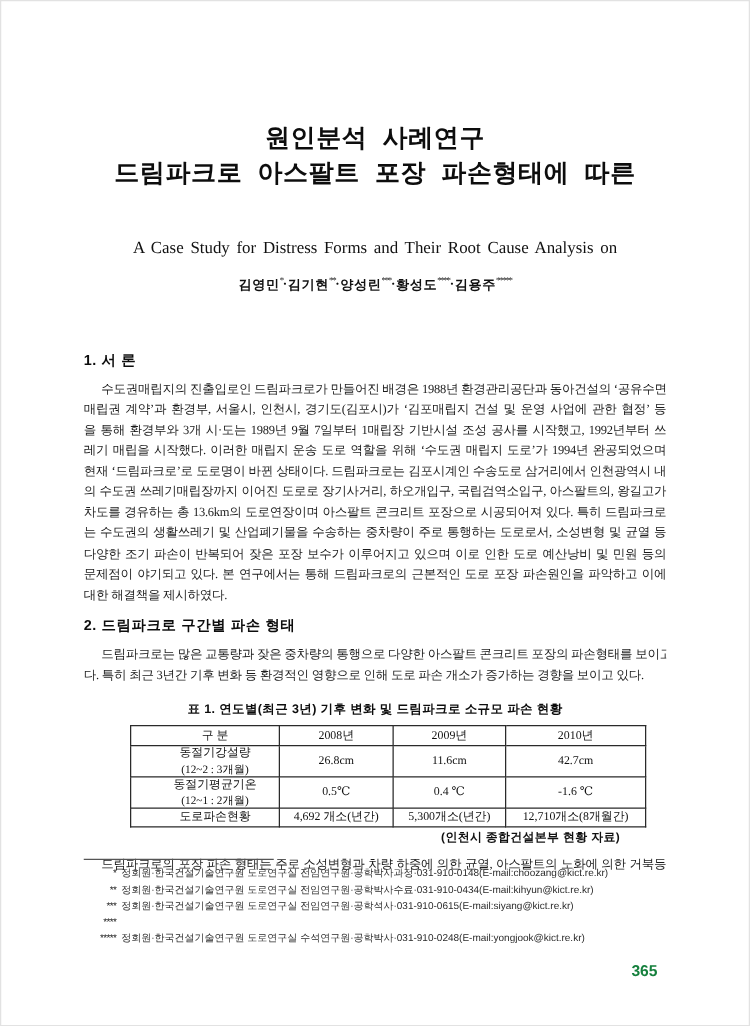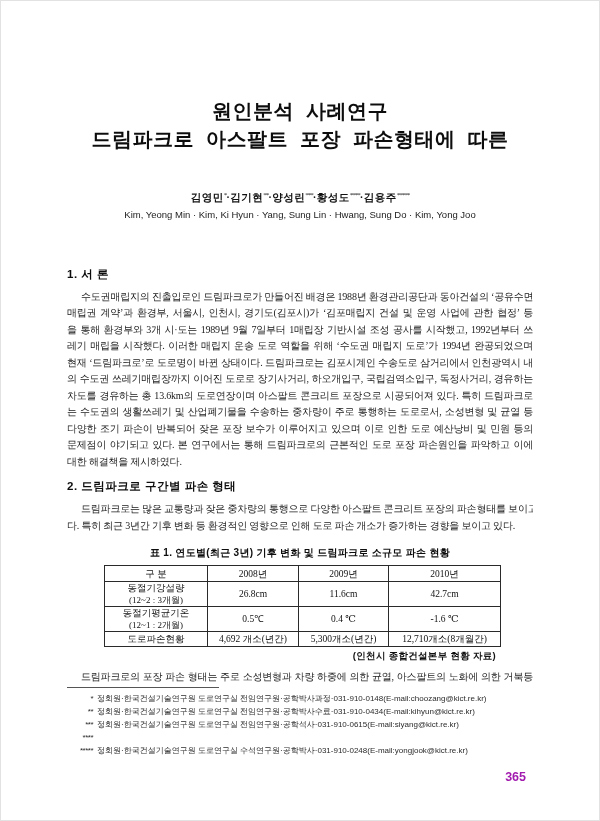--- a/index.html
+++ b/index.html
@@ -66,22 +66,22 @@
   }
   .tbl-wrap{width:392px;margin:5px auto 0 auto;}
   table.datatable{
     border-collapse:collapse;width:392px;table-layout:fixed;
     font-size:9.5px;color:#111;
   }
   table.datatable th,table.datatable td{
     border:1px solid #2a2a2a;text-align:center;vertical-align:middle;
     padding:0;font-weight:400;line-height:12px;
   }
-  table.datatable .c1{width:102px;}
-  table.datatable .c2{width:90px;font-family:Liberation Serif, serif;}
+  table.datatable .c1{width:102px;padding-left:16px;}
+  table.datatable .c2{width:90px;}
   table.datatable .c3{width:89px;}
   table.datatable .c4{width:111px;}
   tr.hrow{height:16px;}
   tr.drow{height:25px;}
   tr.srow{height:15px;}
   .lab2{display:block;font-size:9px;}
   .tbl-source{
     margin-top:3px;text-align:right;
     font-family:"Liberation Sans","DejaVu Sans",sans-serif;
     font-weight:700;font-size:9.5px;line-height:12px;color:#111;
@@ -96,51 +96,51 @@
     font-size:8px;line-height:13px;color:#2b2b2b;
   }
   .fn-rule{width:152px;border-top:1px solid #555;margin:0 0 4px 0;}
   .fn-line{display:flex;}
   .fn-marker{width:26px;text-align:right;flex:0 0 26px;letter-spacing:-0.5px;}
   .fn-text{padding-left:4px;white-space:nowrap;overflow:hidden;}
 
   .page-number{
     position:absolute;top:769px;right:73px;
     font-family:"Liberation Sans","DejaVu Sans",sans-serif;
-    font-weight:700;font-size:12.5px;color:#a21caf;
+    font-weight:700;font-size:12.5px;color:#15803d;
   }
 </style>
 </head>
 <body>
 
 <div class="page">
   <div class="content">
 
     <div class="title-ko">
       <div>원인분석 사례연구</div>
       <div>드림파크로 아스팔트 포장 파손형태에 따른</div>
     </div>
 
     <div class="title-en">
+      <div>A Case Study for Distress Forms and Their Root Cause Analysis on</div>
     </div>
 
     <div class="authors-ko">
       <span><span>김영민</span><sup>*</sup></span><span>·</span><span><span>김기현</span><sup>**</sup></span><span>·</span><span><span>양성린</span><sup>***</sup></span><span>·</span><span><span>황성도</span><sup>****</sup></span><span>·</span><span><span>김용주</span><sup>*****</sup></span>
     </div>
 
-    <div class="authors-en">Kim, Yeong Min · Kim, Ki Hyun · Yang, Sung Lin · Hwang, Sung Do · Kim, Yong Joo</div>
 
     <div class="sec-heading sec1-heading">1. 서 론</div>
     <div class="para">
       <div class="bline indent">수도권매립지의 진출입로인 드림파크로가 만들어진 배경은 1988년 환경관리공단과 동아건설의 ‘공유수면</div>
       <div class="bline">매립권 계약’과 환경부, 서울시, 인천시, 경기도(김포시)가 ‘김포매립지 건설 및 운영 사업에 관한 협정’ 등</div>
       <div class="bline">을 통해 환경부와 3개 시·도는 1989년 9월 7일부터 1매립장 기반시설 조성 공사를 시작했고, 1992년부터 쓰</div>
       <div class="bline">레기 매립을 시작했다. 이러한 매립지 운송 도로 역할을 위해 ‘수도권 매립지 도로’가 1994년 완공되었으며</div>
       <div class="bline">현재 ‘드림파크로’로 도로명이 바뀐 상태이다. 드림파크로는 김포시계인 수송도로 삼거리에서 인천광역시 내</div>
-      <div class="bline">의 수도권 쓰레기매립장까지 이어진 도로로 장기사거리, 하오개입구, 국립검역소입구, 독정사거리, 경유하는</div>
+      <div class="bline">의 수도권 쓰레기매립장까지 이어진 도로로 장기사거리, 하오개입구, 국립검역소입구, 아스팔트의, 왕길고가</div>
       <div class="bline">차도를 경유하는 총 13.6km의 도로연장이며 아스팔트 콘크리트 포장으로 시공되어져 있다. 특히 드림파크로</div>
       <div class="bline">는 수도권의 생활쓰레기 및 산업폐기물을 수송하는 중차량이 주로 통행하는 도로로서, 소성변형 및 균열 등</div>
       <div class="bline">다양한 조기 파손이 반복되어 잦은 포장 보수가 이루어지고 있으며 이로 인한 도로 예산낭비 및 민원 등의</div>
       <div class="bline">문제점이 야기되고 있다. 본 연구에서는 통해 드림파크로의 근본적인 도로 포장 파손원인을 파악하고 이에</div>
       <div class="bline last">대한 해결책을 제시하였다.</div>
     </div>
 
     <div class="sec-heading sec2-heading">2. 드림파크로 구간별 파손 형태</div>
     <div class="para">
       <div class="bline indent">드림파크로는 많은 교통량과 잦은 중차량의 통행으로 다양한 아스팔트 콘크리트 포장의 파손형태를 보이고 있</div>

